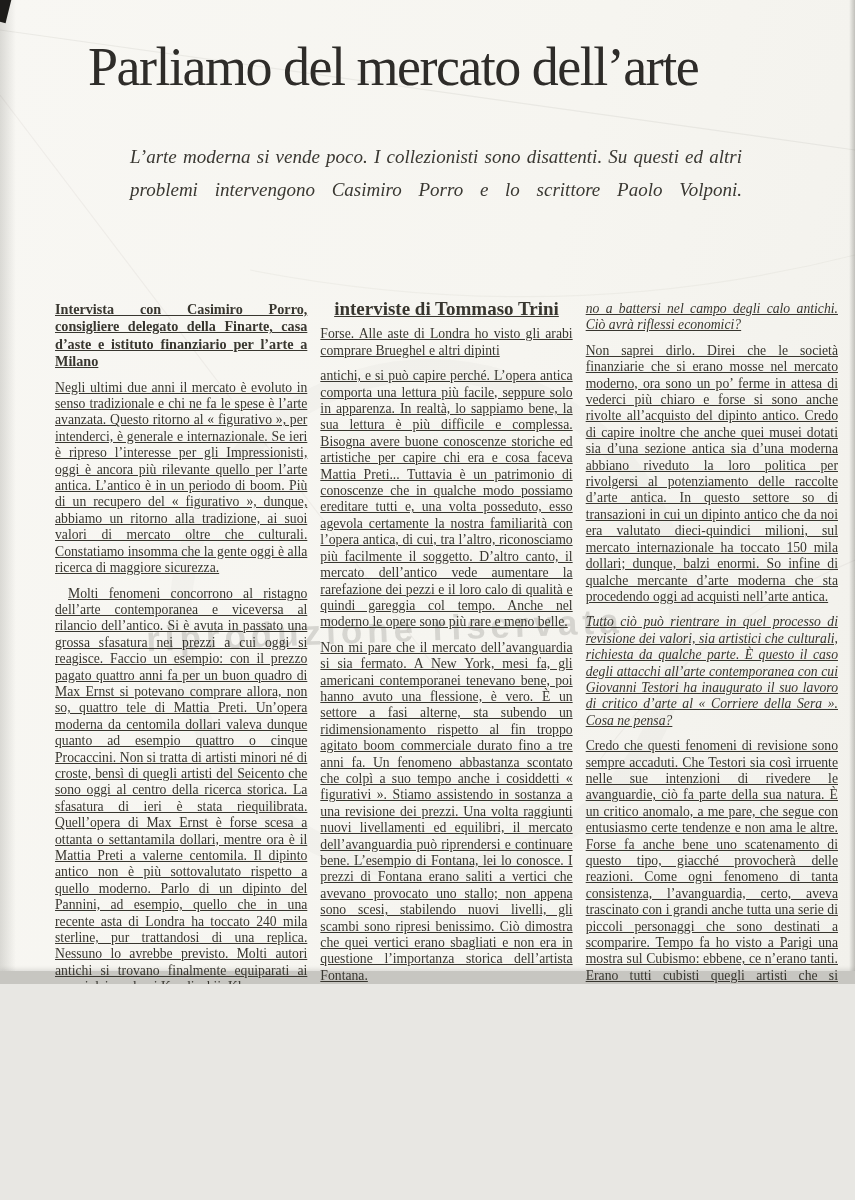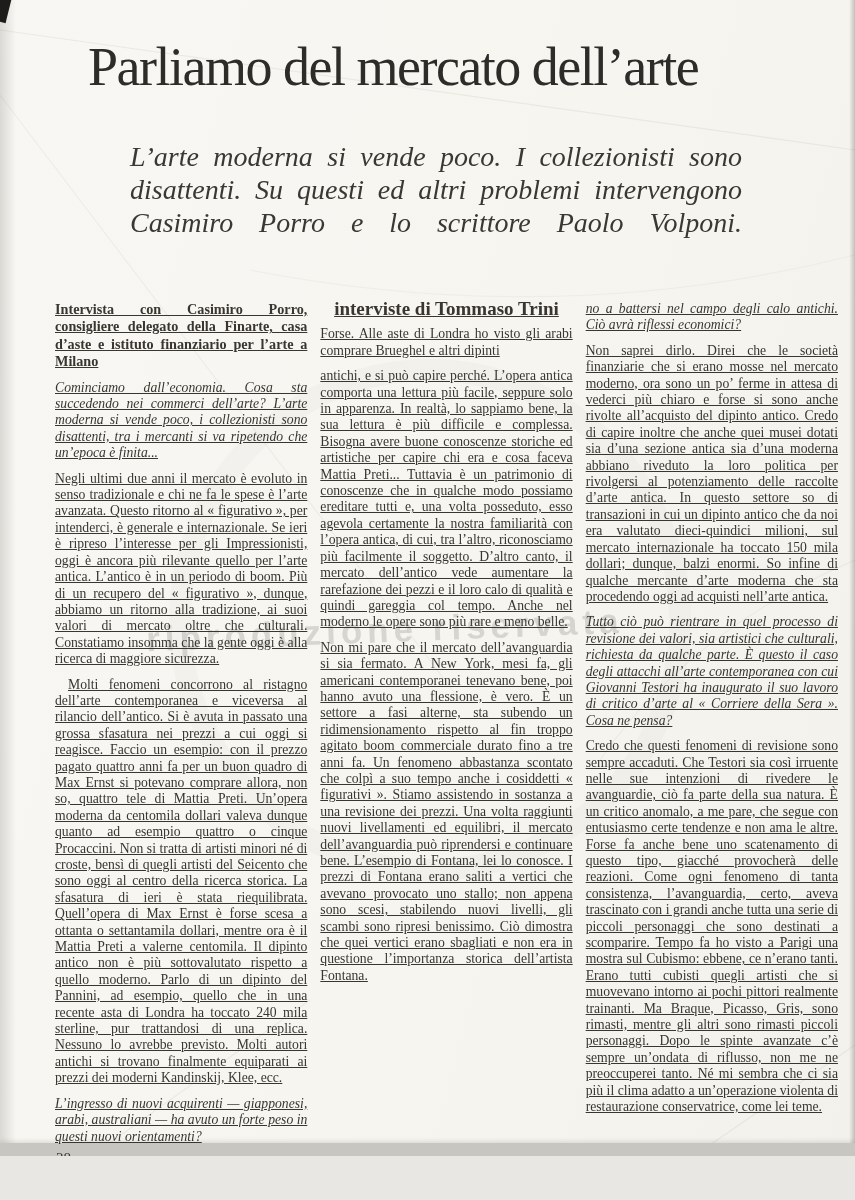--- a/index.html
+++ b/index.html
@@ -2,21 +2,21 @@
 <html><head>
 <meta charset="utf-8">
 <style>
   html,body { margin:0; padding:0; }
   body {
     width:855px; height:1200px;
     background:#e8e7e3;
     font-family:"Liberation Serif", serif;
   }
   .page {
-    position:relative; width:855px; height:1156px; overflow:hidden;
+    position:relative; width:855px; height:984px; overflow:hidden;
     background:linear-gradient(105deg,#f8f7f3 0%, #f6f5f0 55%, #f2f1ec 100%);
     color:#35332f;
   }
   
   .edge-left  { position:absolute; left:0; top:0; bottom:0; width:16px;
     background:linear-gradient(to right, rgba(60,60,54,.16), rgba(60,60,54,0)); }
   .edge-right { position:absolute; right:0; top:0; bottom:0; width:6px;
     background:linear-gradient(to left, rgba(60,60,54,.28), rgba(60,60,54,0)); }
   .edge-bottom{ position:absolute; left:0; right:0; bottom:0; height:13px;
     background:#c7c6c1; box-shadow:0 -2px 4px rgba(0,0,0,.10); }
@@ -25,21 +25,21 @@
   .creases { position:absolute; left:0; top:0; width:855px; height:1200px; }
 
   
   .title {
     position:absolute; top:36px; left:88px; margin:0;
     font-size:54px; font-weight:normal; letter-spacing:-1.5px;
     color:#2e2c29; white-space:nowrap;
   }
   .standfirst {
     position:absolute; top:140px; left:130px; width:612px;
-    font-style:italic; font-size:28px; line-height:33px;
+    font-style:italic; font-size:19px; line-height:33px;
     text-align:justify; text-align-last:justify; color:#3a3832;
   }
 
   
   .columns {
     position:absolute; top:301px; left:55px; width:783px;
     display:flex; gap:13px;
   }
   .col { width:253px; font-size:13.7px; line-height:16.4px; text-align:justify; color:#38362f; }
   .col p { margin:0 0 9px 0;text-decoration:underline; }
@@ -81,21 +81,20 @@
 
   <h1 class="title">Parliamo del mercato dell’arte</h1>
   <div class="standfirst">L’arte moderna si vende poco. I collezionisti sono disattenti. Su questi ed altri problemi intervengono Casimiro Porro e lo scrittore Paolo Volponi.</div>
 
   <div class="watermark">riproduzione riservata</div>
 
   <div class="columns">
 
     <div class="col">
       <p class="kicker">Intervista con Casimiro Porro, consigliere delegato della Finarte, casa d’aste e istituto finanziario per l’arte a Milano</p>
-      <p class="q q-top">Cominciamo dall’economia. Cosa sta succedendo nei commerci dell’arte? L’arte moderna si vende poco, i collezionisti sono disattenti, tra i mercanti si va ripetendo che un’epoca è finita...</p>
       <p>Negli ultimi due anni il mercato è evoluto in senso tradizionale e chi ne fa le spese è l’arte avanzata. Questo ritorno al « figurativo », per intenderci, è generale e internazionale. Se ieri è ripreso l’interesse per gli Impressionisti, oggi è ancora più rilevante quello per l’arte antica. L’antico è in un periodo di boom. Più di un recupero del « figurativo », dunque, abbiamo un ritorno alla tradizione, ai suoi valori di mercato oltre che culturali. Constatiamo insomma che la gente oggi è alla ricerca di maggiore sicurezza.</p>
       <p class="indent">Molti fenomeni concorrono al ristagno dell’arte contemporanea e viceversa al rilancio dell’antico. Si è avuta in passato una grossa sfasatura nei prezzi a cui oggi si reagisce. Faccio un esempio: con il prezzo pagato quattro anni fa per un buon quadro di Max Ernst si potevano comprare allora, non so, quattro tele di Mattia Preti. Un’opera moderna da centomila dollari valeva dunque quanto ad esempio quattro o cinque Procaccini. Non si tratta di artisti minori né di croste, bensì di quegli artisti del Seicento che sono oggi al centro della ricerca storica. La sfasatura di ieri è stata riequilibrata. Quell’opera di Max Ernst è forse scesa a ottanta o settantamila dollari, mentre ora è il Mattia Preti a valerne centomila. Il dipinto antico non è più sottovalutato rispetto a quello moderno. Parlo di un dipinto del Pannini, ad esempio, quello che in una recente asta di Londra ha toccato 240 mila sterline, pur trattandosi di una replica. Nessuno lo avrebbe previsto. Molti autori antichi si trovano finalmente equiparati ai prezzi dei moderni Kandinskij, Klee, ecc.</p>
       <p class="q">L’ingresso di nuovi acquirenti — giapponesi, arabi, australiani — ha avuto un forte peso in questi nuovi orientamenti?</p>
     </div>
 
     <div class="col">
       <p class="byline">interviste di Tommaso Trini</p>
       <p class="gap-after">Forse. Alle aste di Londra ho visto gli arabi comprare Brueghel e altri dipinti</p>
       <p>antichi, e si può capire perché. L’opera antica comporta una lettura più facile, seppure solo in apparenza. In realtà, lo sappiamo bene, la sua lettura è più difficile e complessa. Bisogna avere buone conoscenze storiche ed artistiche per capire chi era e cosa faceva Mattia Preti... Tuttavia è un patrimonio di conoscenze che in qualche modo possiamo ereditare tutti e, una volta posseduto, esso agevola certamente la nostra familiarità con l’opera antica, di cui, tra l’altro, riconosciamo più facilmente il soggetto. D’altro canto, il mercato dell’antico vede aumentare la rarefazione dei pezzi e il loro calo di qualità e quindi gareggia col tempo. Anche nel moderno le opere sono più rare e meno belle.</p>
       <p>Non mi pare che il mercato dell’avanguardia si sia fermato. A New York, mesi fa, gli americani contemporanei tenevano bene, poi hanno avuto una flessione, è vero. È un settore a fasi alterne, sta subendo un ridimensionamento rispetto al fin troppo agitato boom commerciale durato fino a tre anni fa. Un fenomeno abbastanza scontato che colpì a suo tempo anche i cosiddetti « figurativi ». Stiamo assistendo in sostanza a una revisione dei prezzi. Una volta raggiunti nuovi livellamenti ed equilibri, il mercato dell’avanguardia può riprendersi e continuare bene. L’esempio di Fontana, lei lo conosce. I prezzi di Fontana erano saliti a vertici che avevano provocato uno stallo; non appena sono scesi, stabilendo nuovi livelli, gli scambi sono ripresi benissimo. Ciò dimostra che quei vertici erano sbagliati e non era in questione l’importanza storica dell’artista Fontana.</p>

